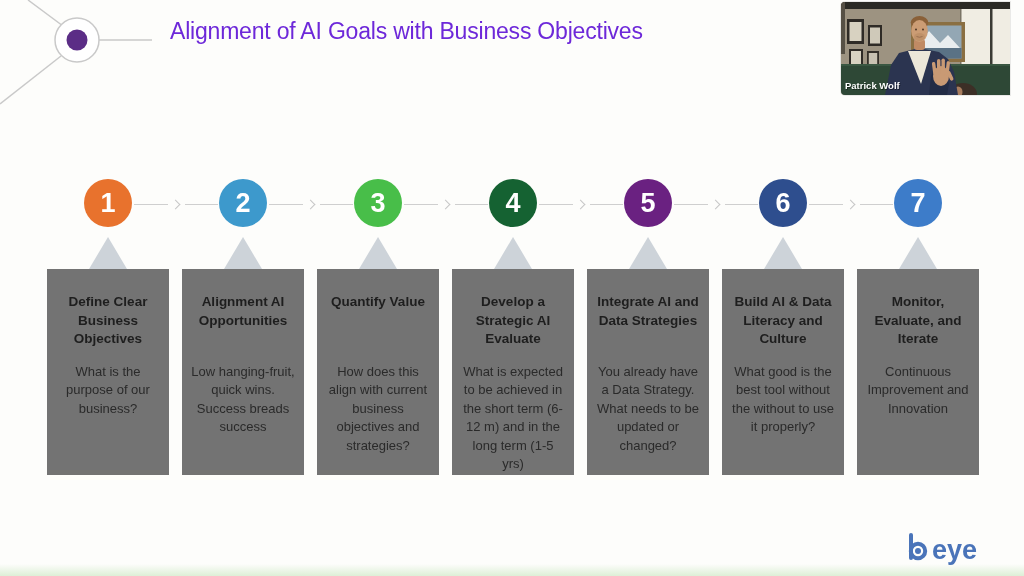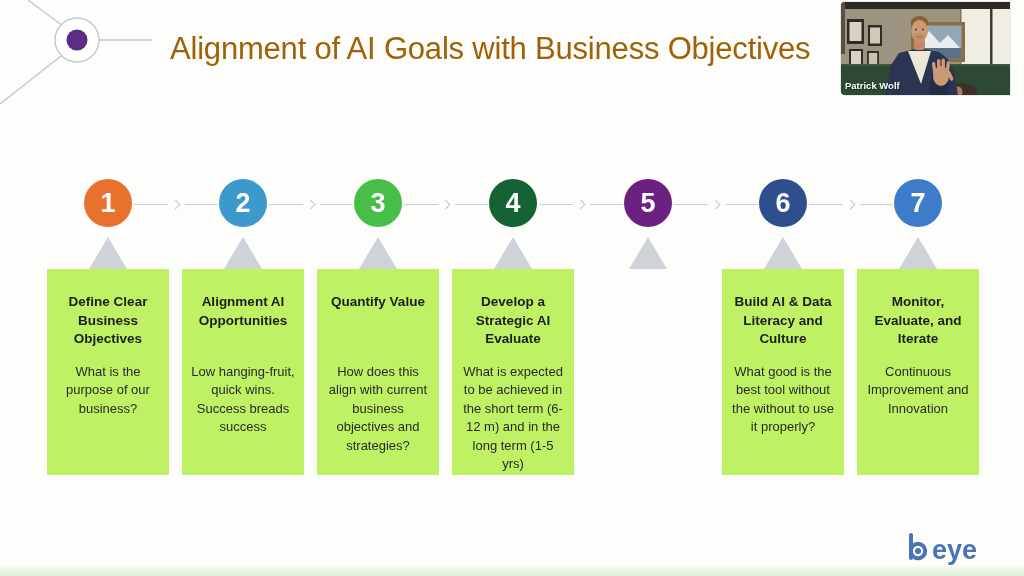--- a/index.html
+++ b/index.html
@@ -8,23 +8,23 @@
     position:relative; overflow:hidden;
     background:#fdfdfb;
     font-family:"Liberation Sans", sans-serif;
   }
 
   
   .deco { position:absolute; left:0; top:0; }
 
   
   .slide-title {
-    position:absolute; left:170px; top:31px;
-    font-size:31px; letter-spacing:-0.2px;
-    color:#a16207; white-space:nowrap; font-weight:400;
+    position:absolute; left:170px; top:18px;
+    font-size:23px; letter-spacing:-0.2px;
+    color:#6d28d9; white-space:nowrap; font-weight:400;
   }
 
   
   .steps-row {
     position:absolute; left:47px; top:179px; width:932px;
     display:flex; justify-content:space-between;
   }
   .step { position:relative; width:122px; display:flex; flex-direction:column; align-items:center; }
   .circle {
     width:48px; height:48px; border-radius:50%;
@@ -40,21 +40,21 @@
     width:7px; height:7px; flex:none;
     border-top:1.7px solid #c6c6c6; border-right:1.7px solid #c6c6c6;
     transform:rotate(45deg); margin-right:2px;
   }
   .pointer {
     width:0; height:0; margin-top:10px;
     border-left:19px solid transparent; border-right:19px solid transparent;
     border-bottom:32px solid #cdd3d9;
   }
   .card {
-    width:122px; height:206px; background:#bef264;
+    width:122px; height:206px; background:#737373;
     padding:24px 8px 0; text-align:center;
   }
   .card-title {
     font-size:13.5px; line-height:1.38; font-weight:700; color:#1e1e1e;
     min-height:62px; margin-bottom:8px;
   }
   .card-question {
     font-size:13px; line-height:1.42; color:#2a2a2a;
   }
 
@@ -151,20 +151,24 @@
     <div class="step">
     <div class="connector">
       <span class="seg"></span>
       <span class="chev"></span>
       <span class="seg"></span>
     </div>
     <div class="circle" style="background: rgb(106, 33, 129);">
       <span>5</span>
     </div>
     <div class="pointer"></div>
+    <div class="card">
+      <div class="card-title">Integrate AI and Data Strategies</div>
+      <div class="card-question">You already have a Data Strategy. What needs to be updated or changed?</div>
+    </div>
   </div>
     <div class="step">
     <div class="connector">
       <span class="seg"></span>
       <span class="chev"></span>
       <span class="seg"></span>
     </div>
     <div class="circle" style="background: rgb(46, 78, 142);">
       <span>6</span>
     </div>

